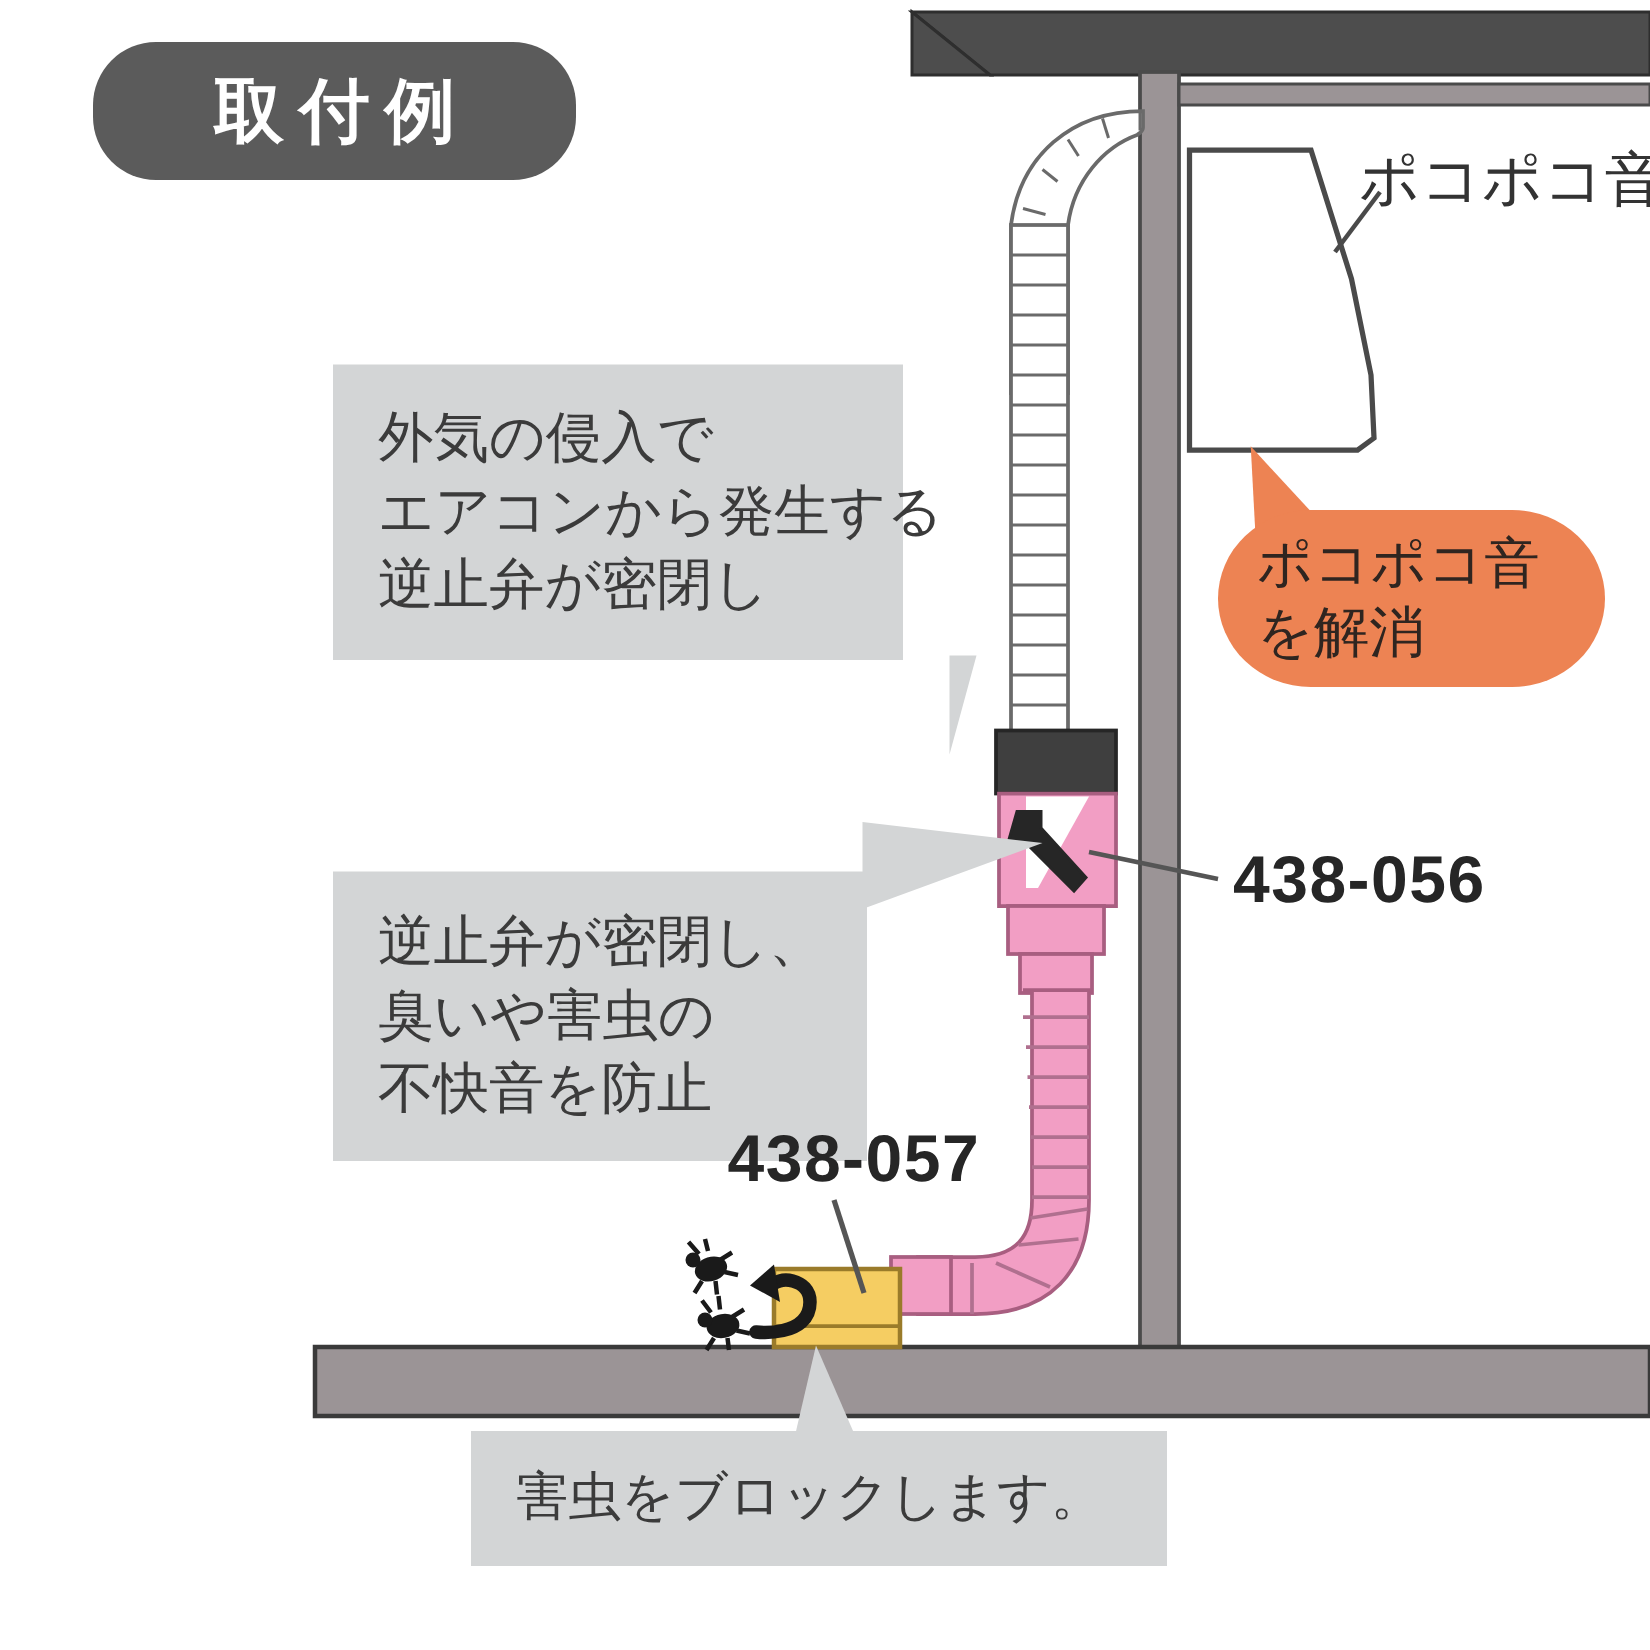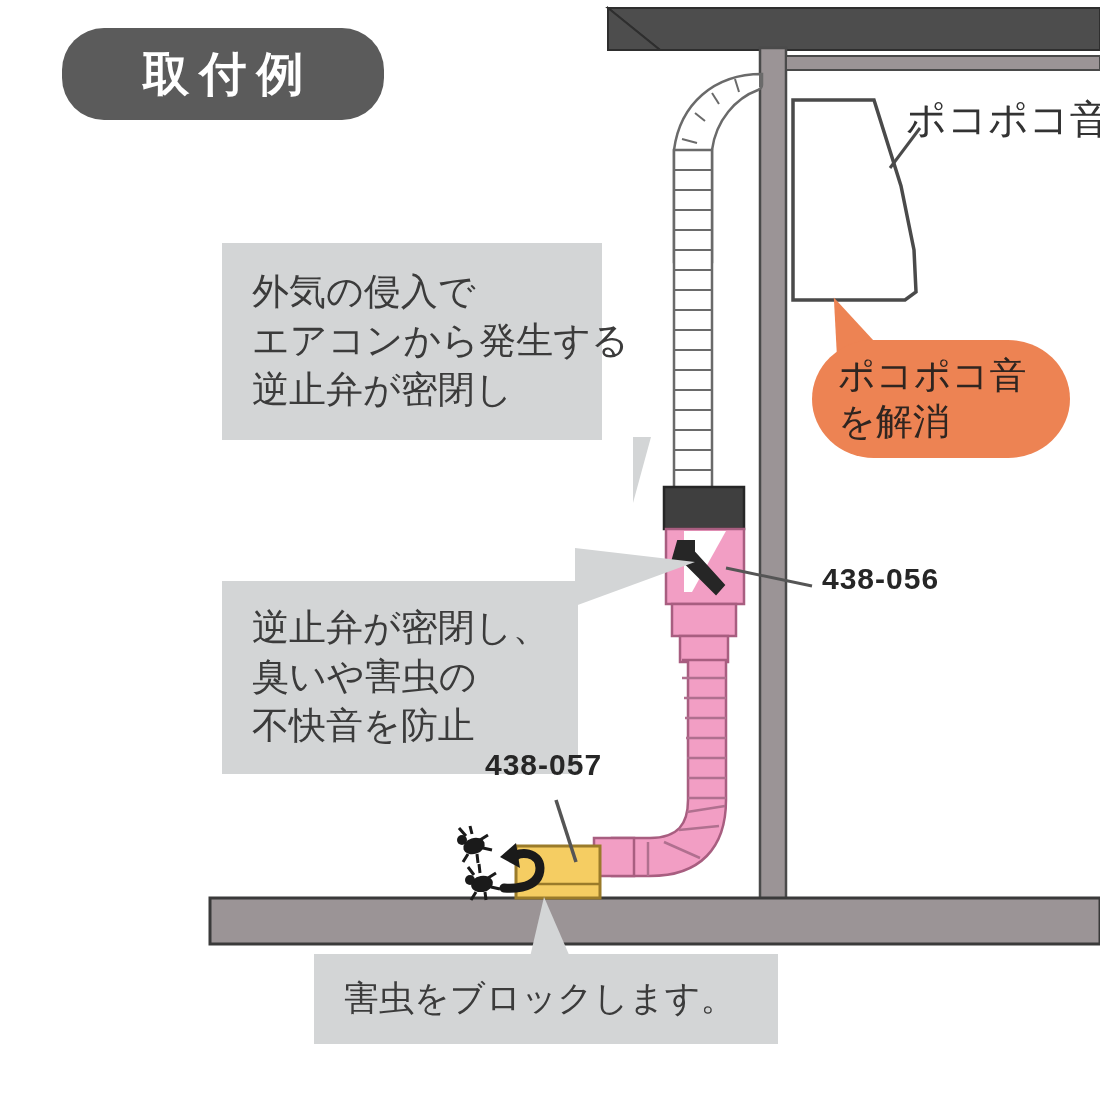--- a/index.html
+++ b/index.html
@@ -144,21 +144,21 @@
     border-right: 34px solid transparent;
     border-bottom: 62px solid #ed8353;
     transform: rotate(-14deg);
   }
 
   
   .partcode {
     position: absolute;
     color: #262626;
     font-weight: bold;
-    font-size: 30px;
+    font-size: 44px;
     letter-spacing: 1px;
     font-family: "Liberation Sans", "DejaVu Sans", sans-serif;
     white-space: nowrap;
   }
   #code-438-056 { left: 822px; top: 562px; }
   #code-438-057 { left: 485px; top: 748px; }
 
   #label-aircon {
     position: absolute;
     left: 906px;

